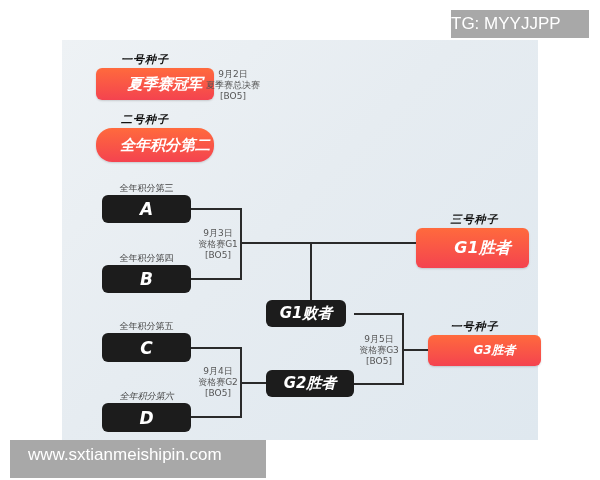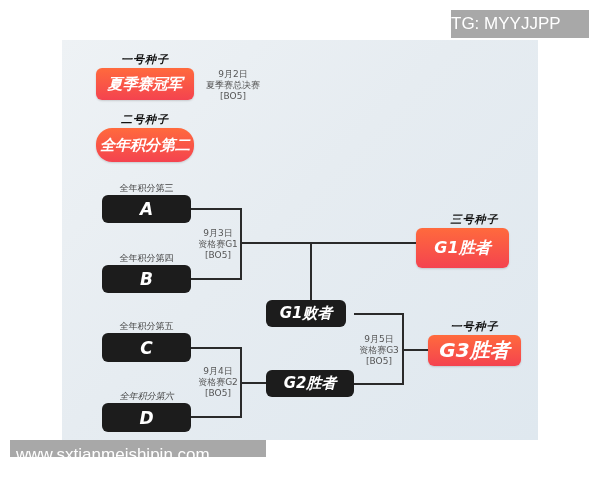--- a/index.html
+++ b/index.html
@@ -18,20 +18,21 @@
   }
   .rank-label {
     position:absolute; font-size:9px; color:#444; text-align:center;
   }
   .red-box {
     position:absolute; border-radius:6px;
     background:linear-gradient(180deg,#ff6a3d 0%,#f4434f 100%);
     color:#fff; font-weight:bold; font-style:italic;
     display:flex; align-items:center; justify-content:center;
     box-shadow:0 1px 2px rgba(0,0,0,0.15);
+    padding-left:20px;
   }
   .black-box {
     position:absolute; border-radius:6px; background:#1c1c1c;
     color:#fff; font-weight:bold; font-style:italic;
     display:flex; align-items:center; justify-content:center;
   }
   .match-info {
     position:absolute; font-size:9px; color:#555; line-height:11px;
     text-align:center;
   }
@@ -100,16 +101,16 @@
 <div class="match-info" style="left:357px;top:334px;width:44px;">
   <div>9月5日</div>
   <div>资格赛G3</div>
   <div>[BO5]</div>
 </div>
 
 <div class="seed-label" style="left:428px;top:212px;width:93px;">三号种子</div>
 <div class="red-box" style="left:416px;top:228px;width:93px;height:40px;font-size:16px;">G1胜者</div>
 
 <div class="seed-label" style="left:428px;top:319px;width:93px;">一号种子</div>
-<div class="red-box" style="left:428px;top:335px;width:93px;height:31px;font-size:20px;">G3胜者</div>
+<div class="red-box" style="left:428px;top:335px;width:93px;height:31px;font-size:12px;">G3胜者</div>
 
 <div class="wm" style="left:451px;top:10px;width:138px;height:28px;font-size:17px;line-height:28px;box-sizing:border-box;">TG: MYYJJPP</div>
-<div class="wm" style="left:10px;top:440px;width:256px;height:17px;font-size:17px;line-height:30px;padding-left:6px;box-sizing:border-box;">www.sxtianmeishipin.com</div>
+<div class="wm" style="left:10px;top:440px;width:256px;height:38px;font-size:17px;line-height:30px;padding-left:18px;box-sizing:border-box;">www.sxtianmeishipin.com</div>
 
 </body></html>

